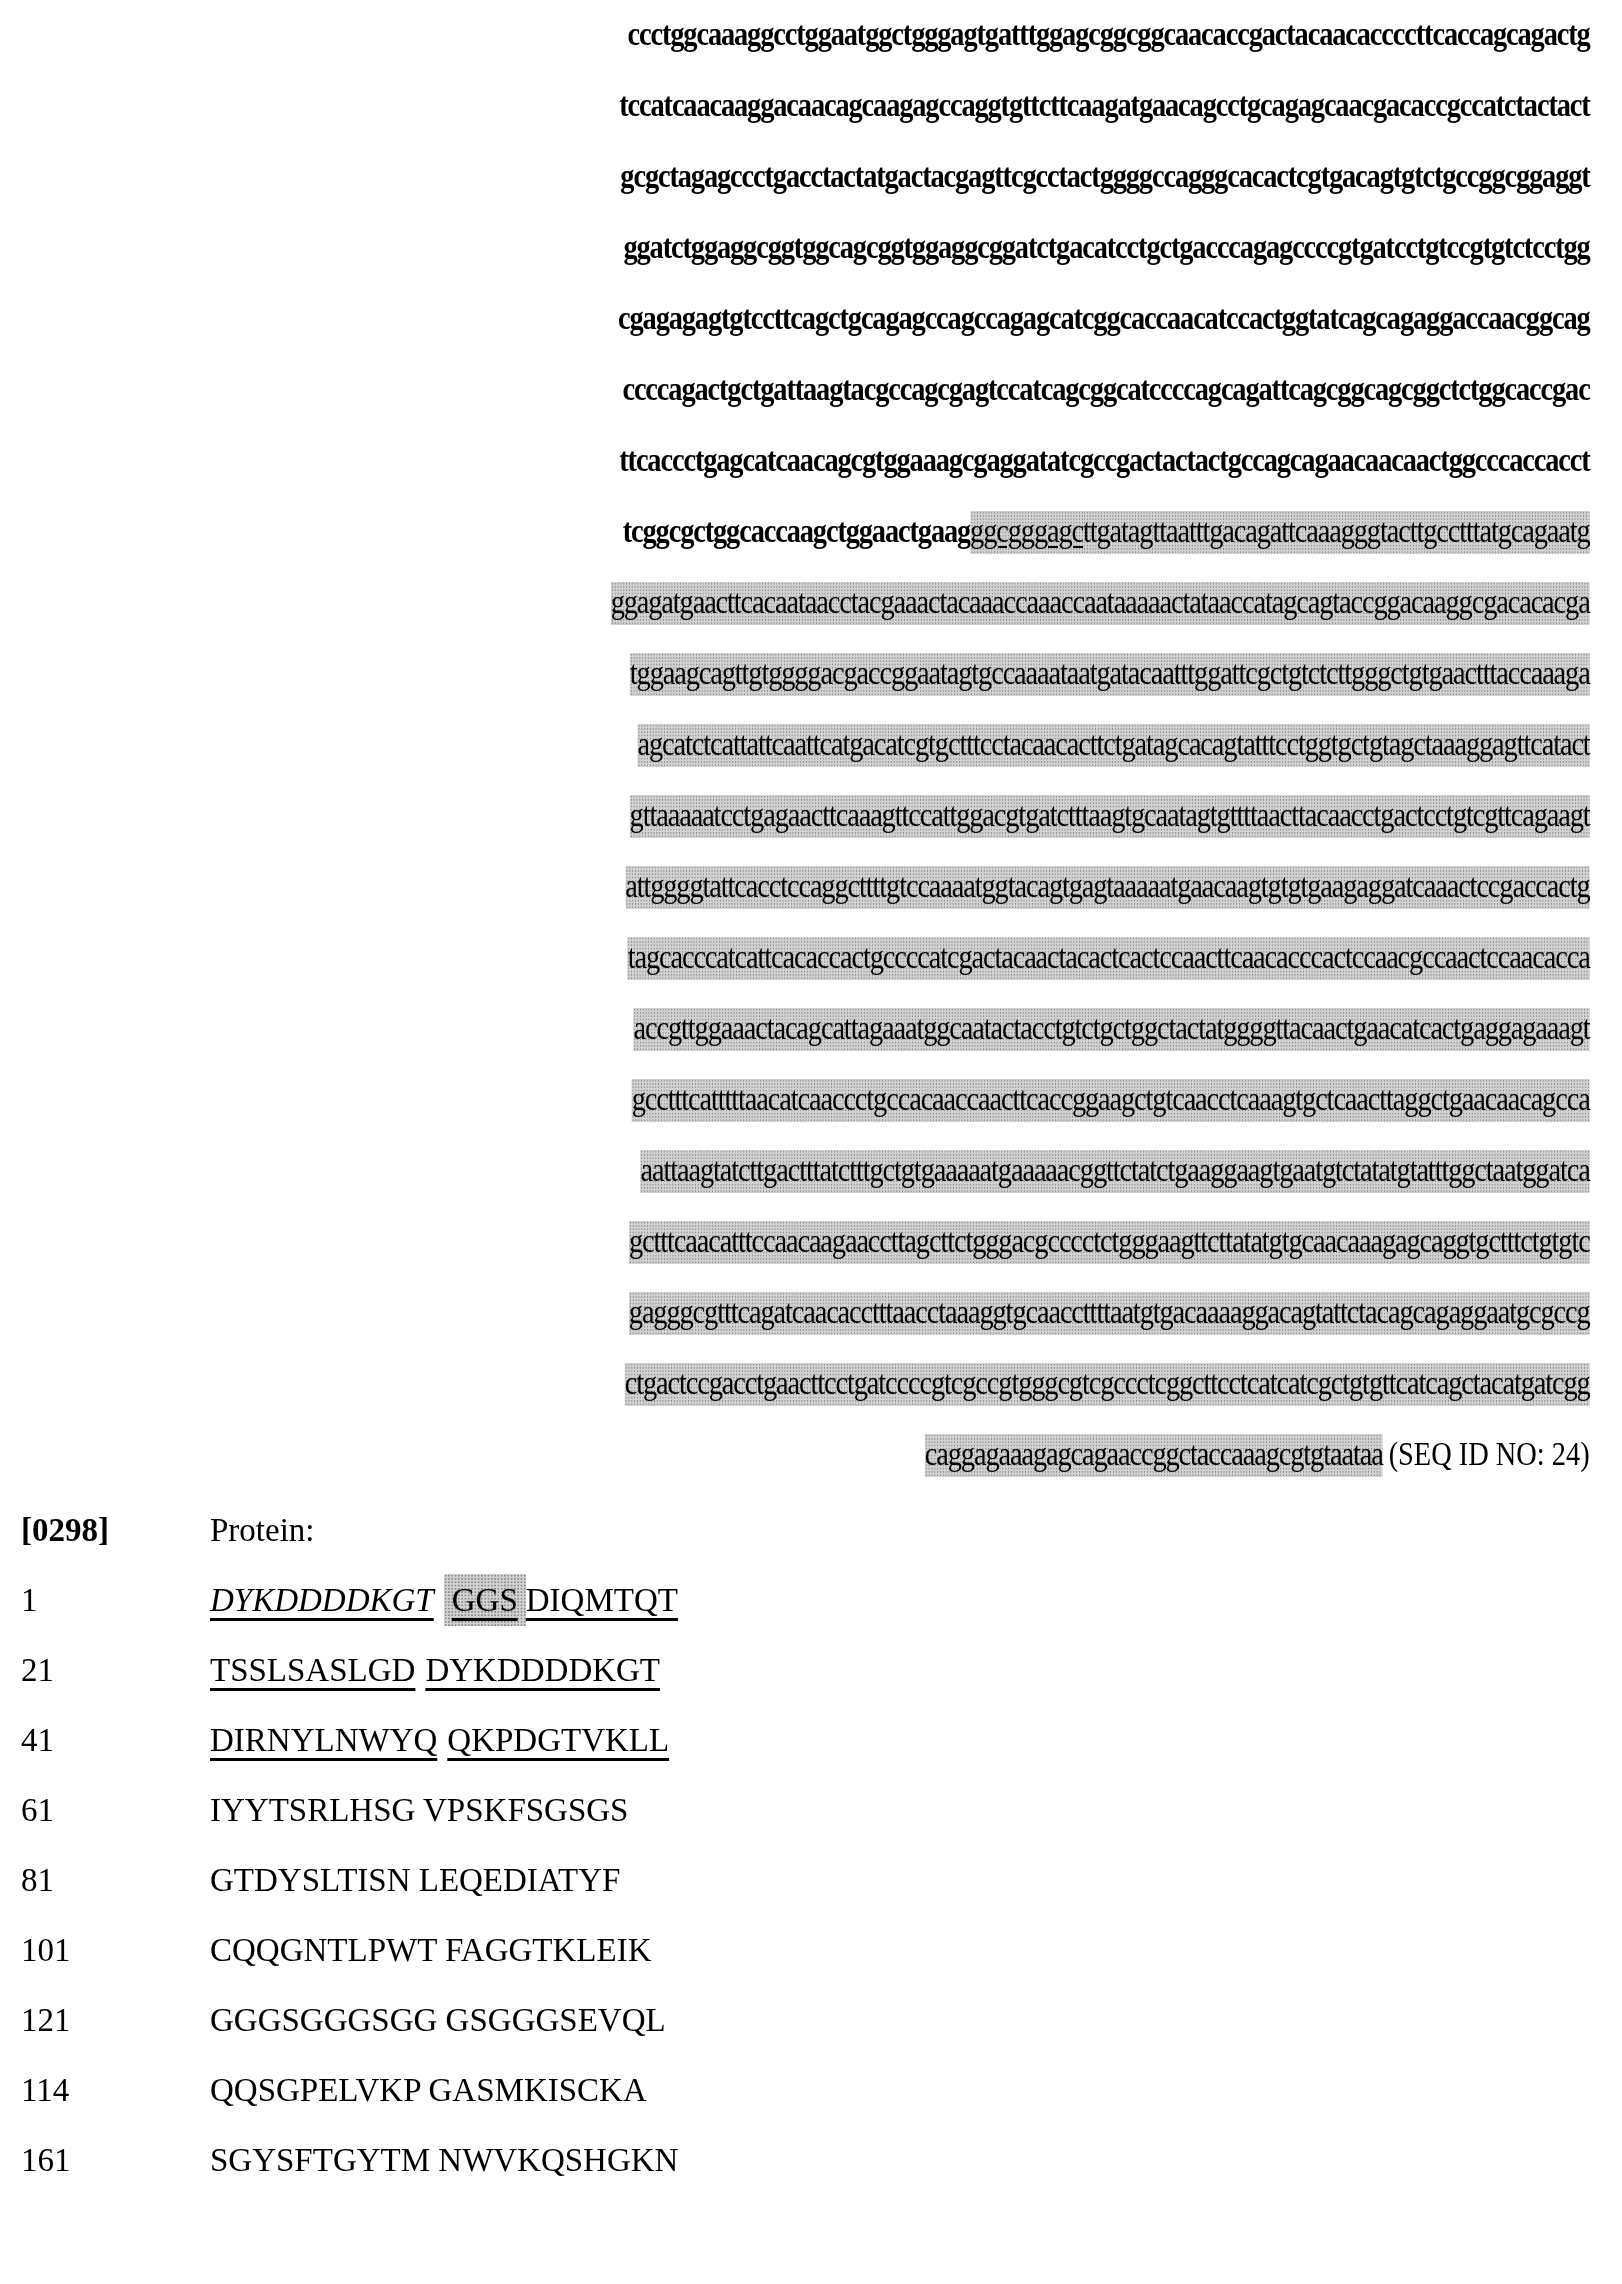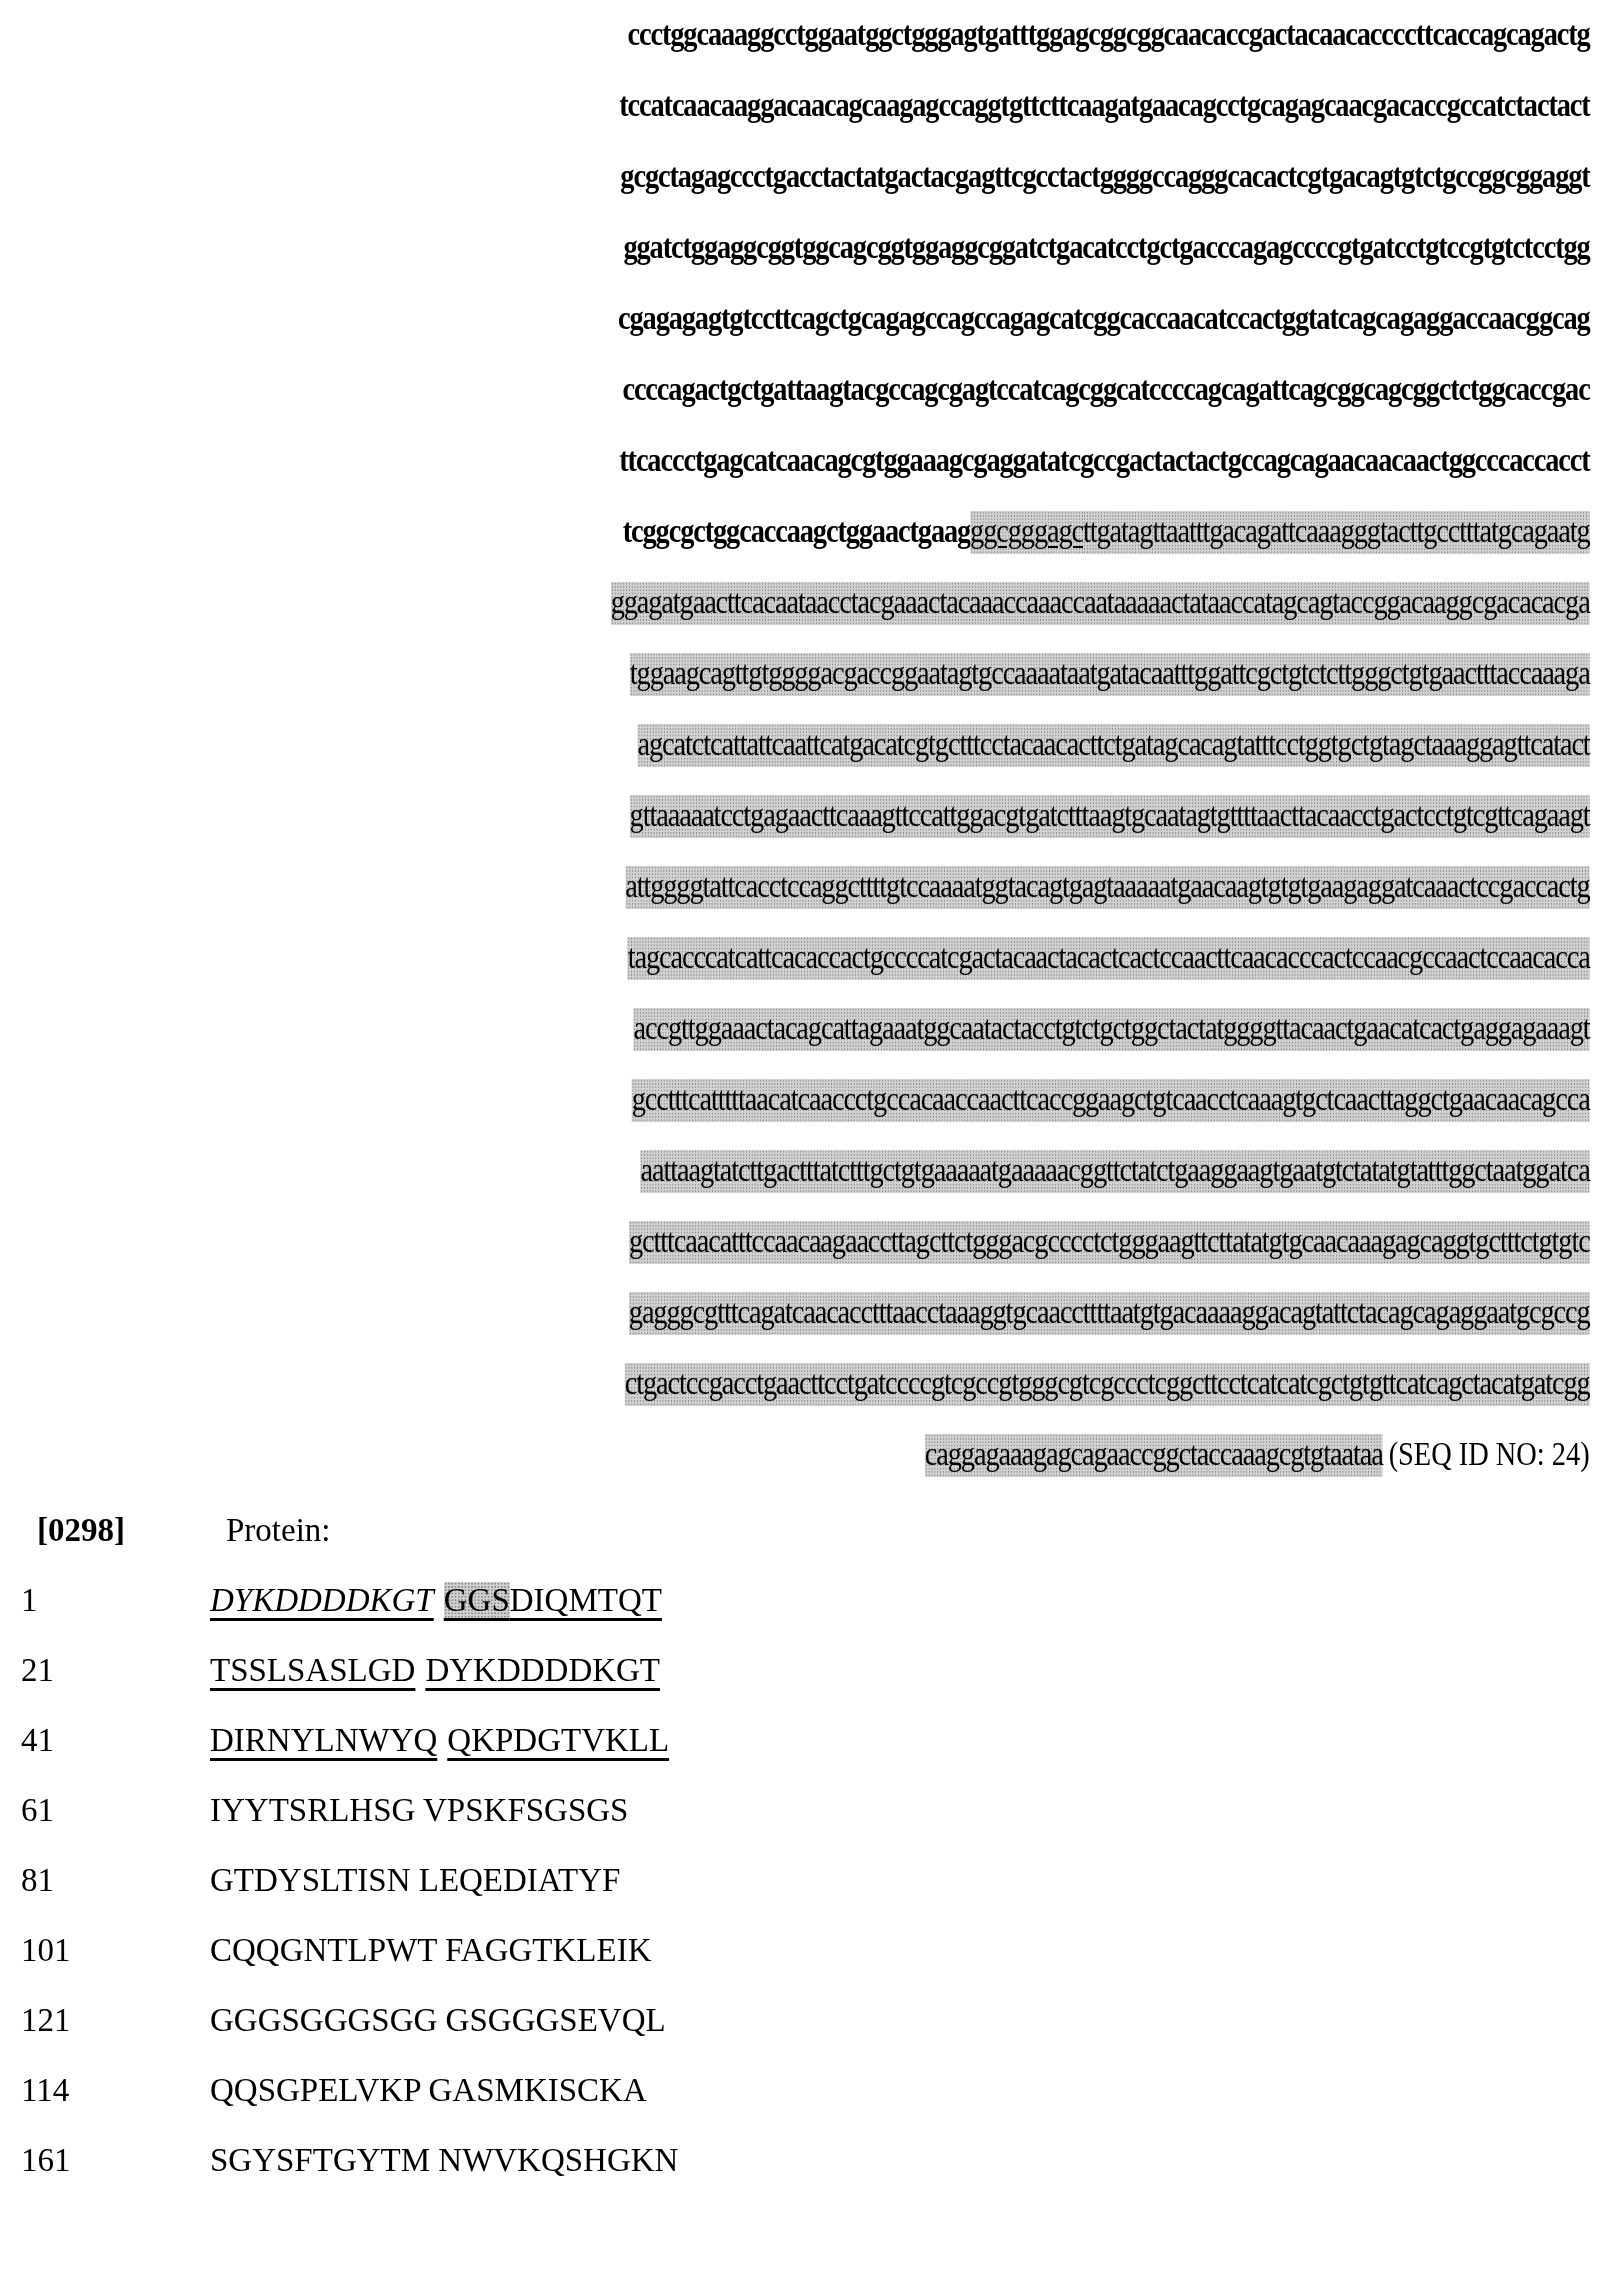--- a/index.html
+++ b/index.html
@@ -30,21 +30,21 @@
       padding: 1.7px 0 5px 0;
     }
     .ul { text-decoration: underline; text-decoration-thickness: 1.7px; text-underline-offset: 4.1px; }
     .seqid { font-weight: normal; background: none; letter-spacing: 0; }
     .para-row {
       display: flex; align-items: baseline;
       font-size: 33px; line-height: 33px;
       height: 70px;
     }
     .para-num { width: 189px; flex: none; }
-    .para-num.bold { font-weight: bold; margin-left: 16px; }
+    .para-num.bold { font-weight: bold; }
     .prot { white-space: nowrap; }
     .prot .blk { text-decoration: underline; text-decoration-thickness: 2.5px; text-underline-offset: 6.6px; }
     .prot .ital { font-style: italic; }
     .gap { display: inline-block; width: 10px; }
     .protein { margin-top: 5px; }
   </style>
 </head>
 <body>
 
 <div class="page">
@@ -77,21 +77,21 @@
   </div>
 
   <div class="protein">
     <div class="para-row">
       <span class="para-num bold">[0298]</span>
       <span>Protein:</span>
     </div>
 
     <div class="para-row">
       <span class="para-num">1</span>
-      <span class="prot"><span class="blk ital">DYKDDDDKGT</span><span class="gap"></span><span class="blk"><span class="shaded" style="padding:0;letter-spacing:0;">GGS</span><span>DIQMTQT</span></span></span>
+      <span class="prot"><span class="blk ital">DYKDDDDKGT</span><span class="gap"></span><span class="blk"><span class="shaded" style="padding:8px;letter-spacing:0;">GGS</span><span>DIQMTQT</span></span></span>
     </div>
 
     <div class="para-row">
       <span class="para-num">21</span>
       <span class="prot"><span class="blk">TSSLSASLGD</span><span class="gap"></span><span class="blk">DYKDDDDKGT</span></span>
     </div>
 
     <div class="para-row">
       <span class="para-num">41</span>
       <span class="prot"><span class="blk">DIRNYLNWYQ</span><span class="gap"></span><span class="blk">QKPDGTVKLL</span></span>

